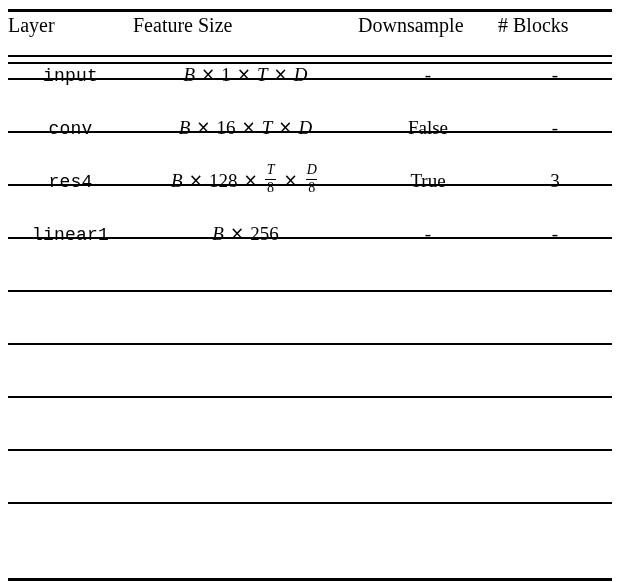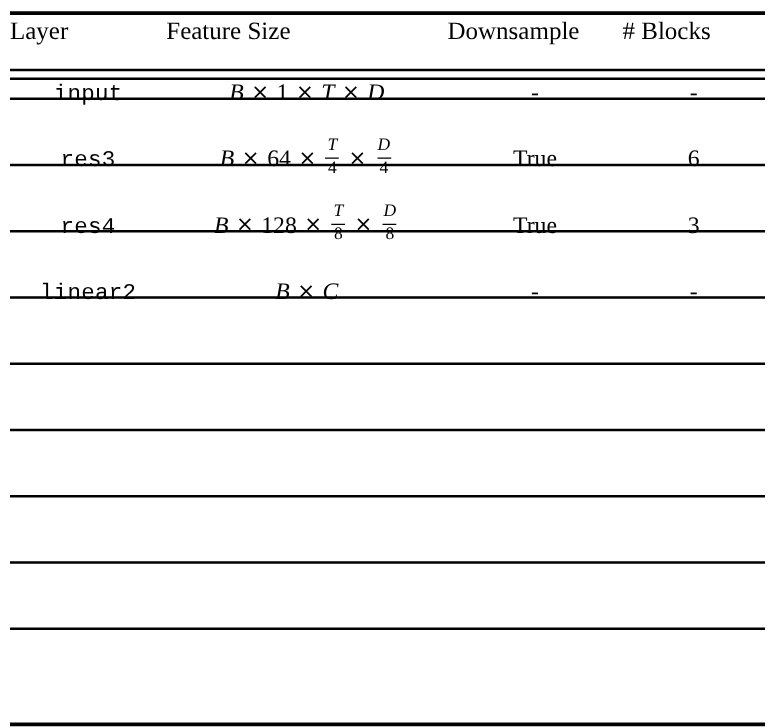--- a/index.html
+++ b/index.html
@@ -183,38 +183,32 @@
               <span class="mn">1</span>
               <span class="op">×</span>
               <span class="mi">T</span>
               <span class="op">×</span>
               <span class="mi">D</span>
             </span></td>
           <td class="dash">-</td>
           <td class="dash">-</td>
         </tr>
         <tr>
-          <td><span class="mono">res3</span></td>
-          <td><span class="math">
-              <span class="mi">B</span>
-              <span class="op">×</span>
-              <span class="mn">64</span>
-              <span class="op">×</span>
-              <span class="frac">
-                <span class="num">T</span>
-                <span class="den">4</span>
-              </span>
-              <span class="op">×</span>
-              <span class="frac">
-                <span class="num">D</span>
-                <span class="den">4</span>
-              </span>
-            </span></td>
-          <td>True</td>
-          <td>6</td>
+          <td><span class="mono">conv</span></td>
+          <td><span class="math">
+              <span class="mi">B</span>
+              <span class="op">×</span>
+              <span class="mn">16</span>
+              <span class="op">×</span>
+              <span class="mi">T</span>
+              <span class="op">×</span>
+              <span class="mi">D</span>
+            </span></td>
+          <td>False</td>
+          <td class="dash">-</td>
         </tr>
         <tr>
           <td><span class="mono">res4</span></td>
           <td><span class="math">
               <span class="mi">B</span>
               <span class="op">×</span>
               <span class="mn">128</span>
               <span class="op">×</span>
               <span class="frac">
                 <span class="num">T</span>
@@ -223,25 +217,25 @@
               <span class="op">×</span>
               <span class="frac">
                 <span class="num">D</span>
                 <span class="den">8</span>
               </span>
             </span></td>
           <td>True</td>
           <td>3</td>
         </tr>
         <tr>
-          <td><span class="mono">linear2</span></td>
-          <td><span class="math">
-              <span class="mi">B</span>
-              <span class="op">×</span>
-              <span class="mi">C</span>
+          <td><span class="mono">linear1</span></td>
+          <td><span class="math">
+              <span class="mi">B</span>
+              <span class="op">×</span>
+              <span class="mn">256</span>
             </span></td>
           <td class="dash">-</td>
           <td class="dash">-</td>
         </tr>
       </tbody>
   </table>
 
 <div class="row-rule" style="top: 73px;"></div>
     <div class="row-rule" style="top: 126px;"></div>
     <div class="row-rule" style="top: 179px;"></div>

